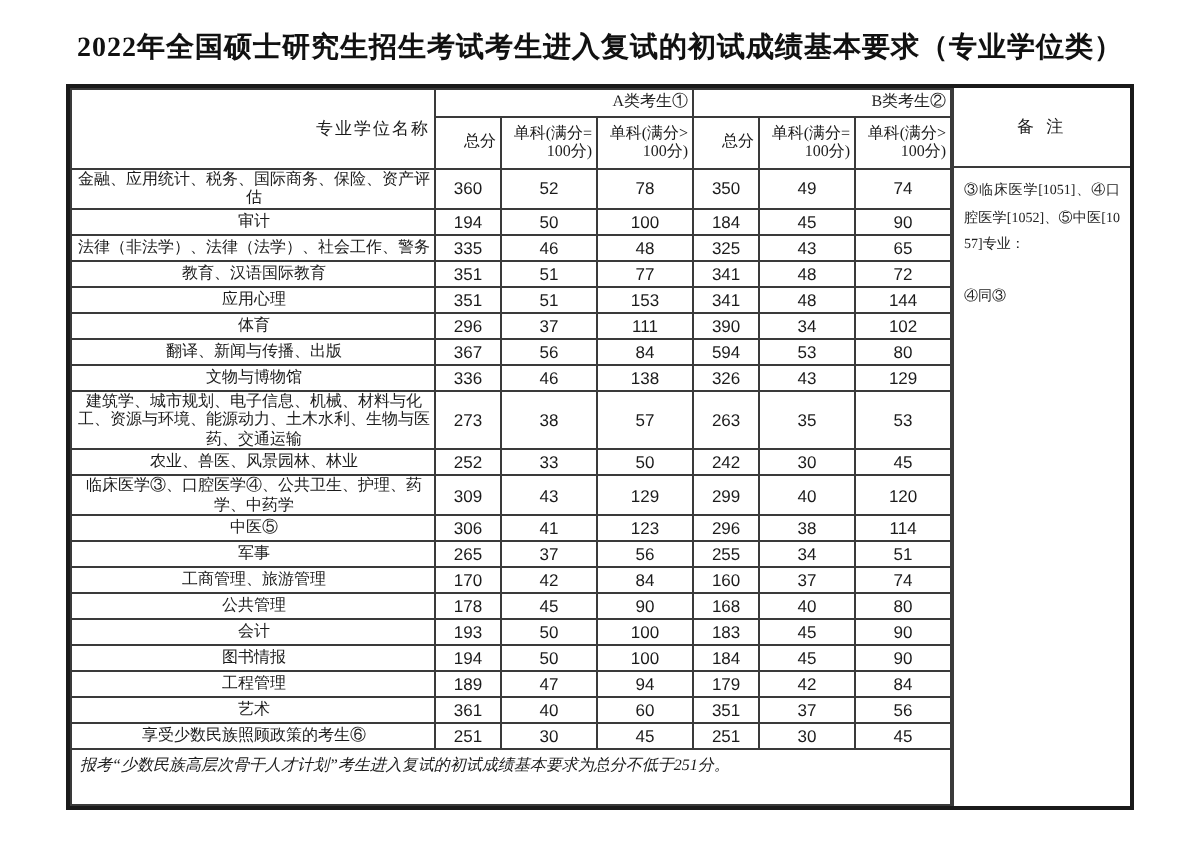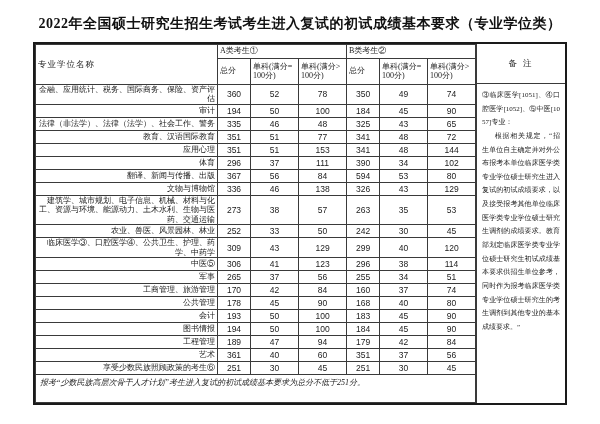--- a/index.html
+++ b/index.html
@@ -17,26 +17,26 @@
     width:534px;margin:0 auto;display:flex;align-items:stretch;
     border:2px solid #1a1a1a;box-sizing:border-box;background:#fff;
   }
   table.score{
     width:440px;border-collapse:collapse;table-layout:fixed;
   }
   table.score th, table.score td{
     border:1px solid #3a3a3a;padding:0 2px;box-sizing:border-box;
     font-weight:normal;overflow:hidden;
   }
-  thead th{font-size:8px;line-height:1.1;text-align:left;vertical-align:middle;}
+  thead th{font-size:8px;line-height:1.1;text-align:right;vertical-align:middle;}
   thead tr.h1 th{height:14px;}
   thead tr.h2 th{height:26px;word-break:break-all;}
   th.name-head{font-size:8.5px;letter-spacing:1px;}
   tbody td{font-size:8px;line-height:1.18;height:13px;vertical-align:middle;}
-  tbody td.name{text-align:right;padding-left:3px;word-break:break-all;}
+  tbody td.name{text-align:center;padding-left:3px;word-break:break-all;}
   tbody td.num{text-align:center;font-size:8.5px;font-family:"Liberation Sans","DejaVu Sans",sans-serif;}
   tr.footer-row td{
     height:28px;vertical-align:top;text-align:left;font-size:8px;
     padding:3px 4px;line-height:1.3;font-style:italic;
   }
   .notes-col{flex:1;display:flex;flex-direction:column;border-left:1px solid #3a3a3a;}
   .notes-header{
     height:40px;border-bottom:1px solid #3a3a3a;display:flex;align-items:center;
     justify-content:center;font-size:8.5px;letter-spacing:2px;box-sizing:border-box;
   }
@@ -265,18 +265,18 @@
           <tr class="footer-row">
           <td colspan="7">报考“少数民族高层次骨干人才计划”考生进入复试的初试成绩基本要求为总分不低于251分。</td>
         </tr>
       </tbody>
     </table>
 
     <div class="notes-col">
       <div class="notes-header">备  注</div>
       <div class="notes-body">
         <p>③临床医学[1051]、④口腔医学[1052]、⑤中医[1057]专业：</p>
-        <p class="p-indent">根据相关规定，“招生单位自主确定并对外公布报考本单位临床医学类专业学位硕士研究生进入复试的初试成绩要求，以及接受报考其他单位临床医学类专业学位硕士研究生调剂的成绩要求。教育部划定临床医学类专业学位硕士研究生初试成绩基本要求供招生单位参考，同时作为报考临床医学类专业学位硕士研究生的考生调剂到其他专业的基本成绩要求。”</p>
+        <p class="p-last">④同③</p>
       </div>
     </div>
 
   </div>
 </div>
 
 </body></html>

